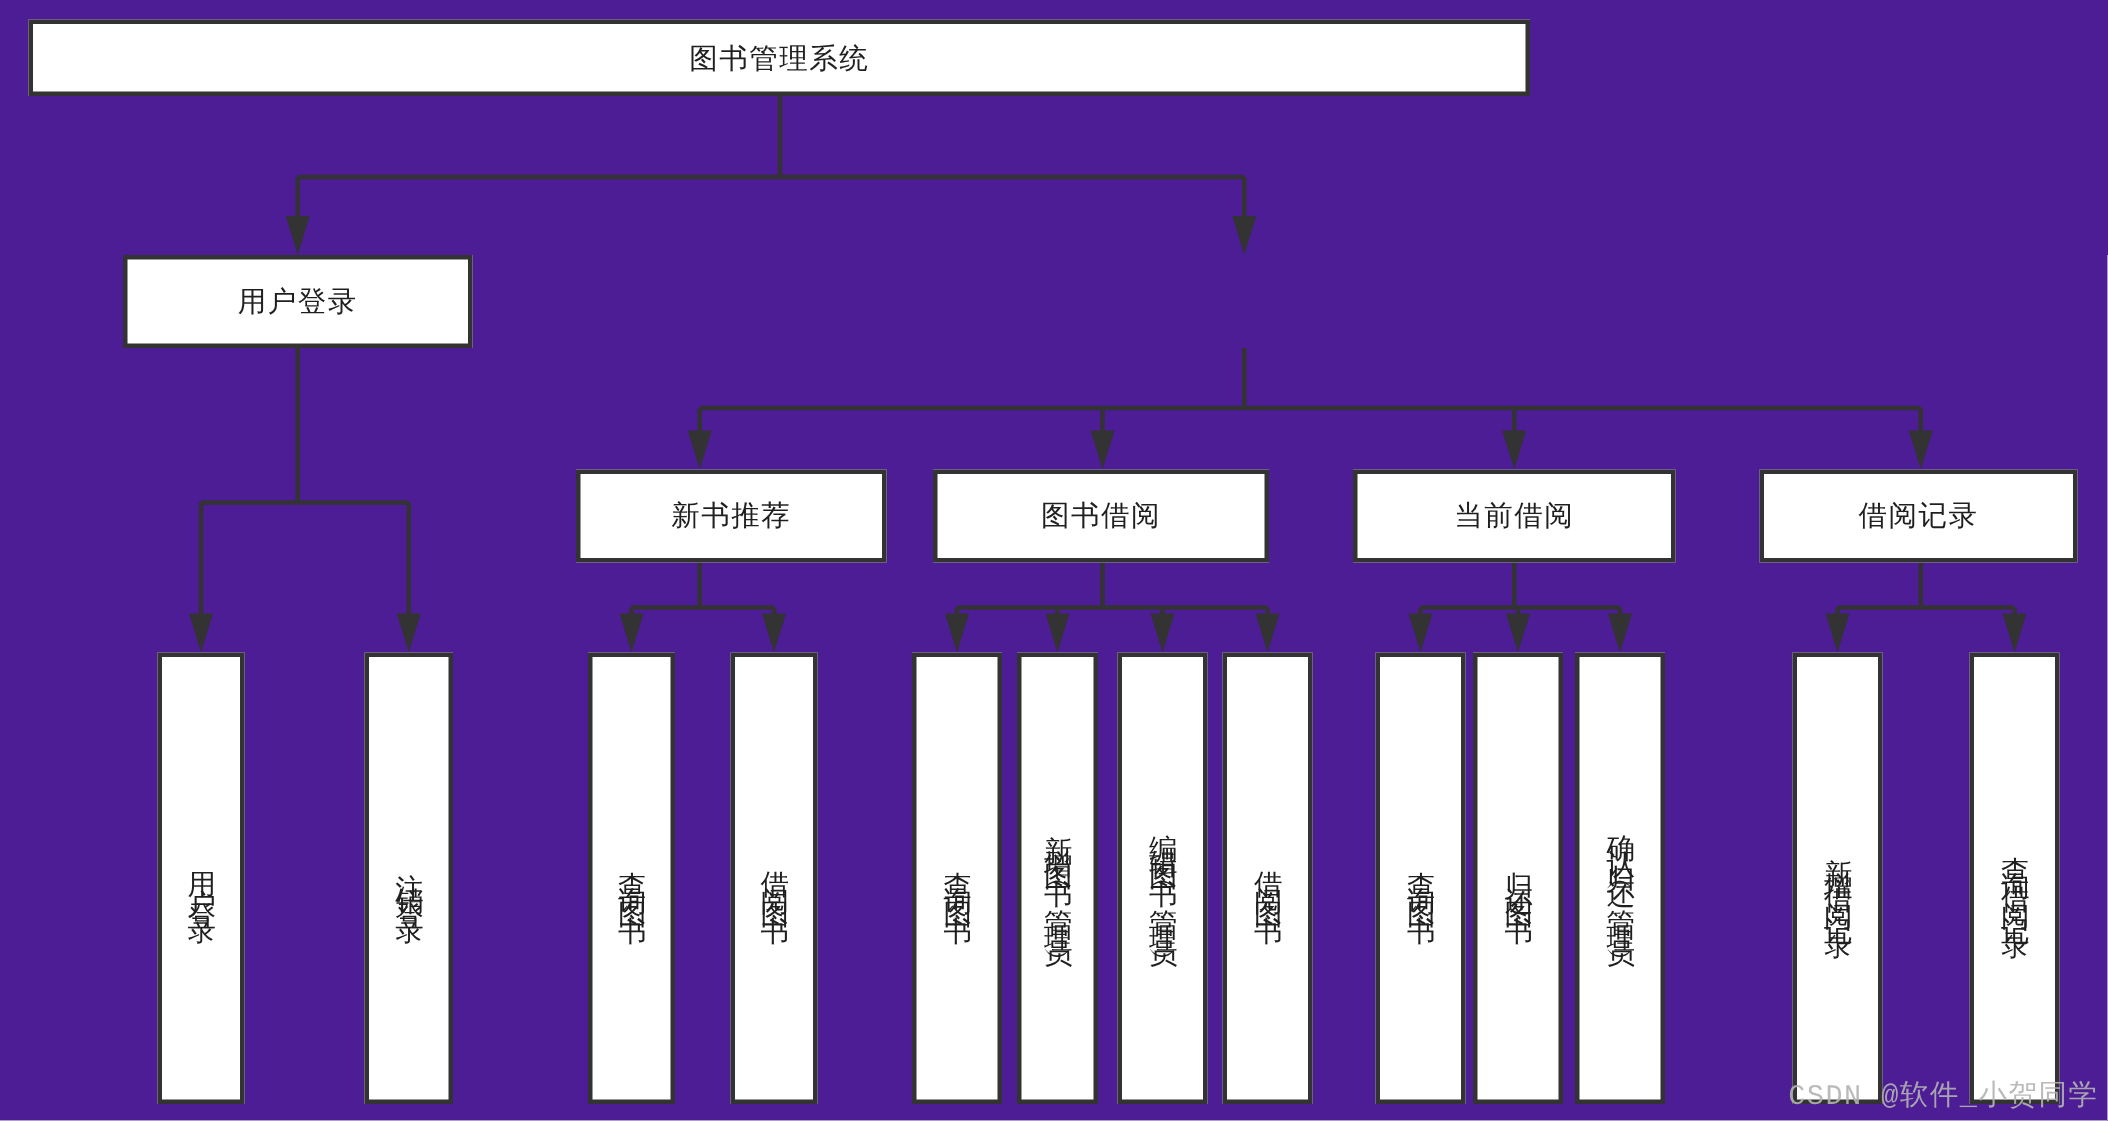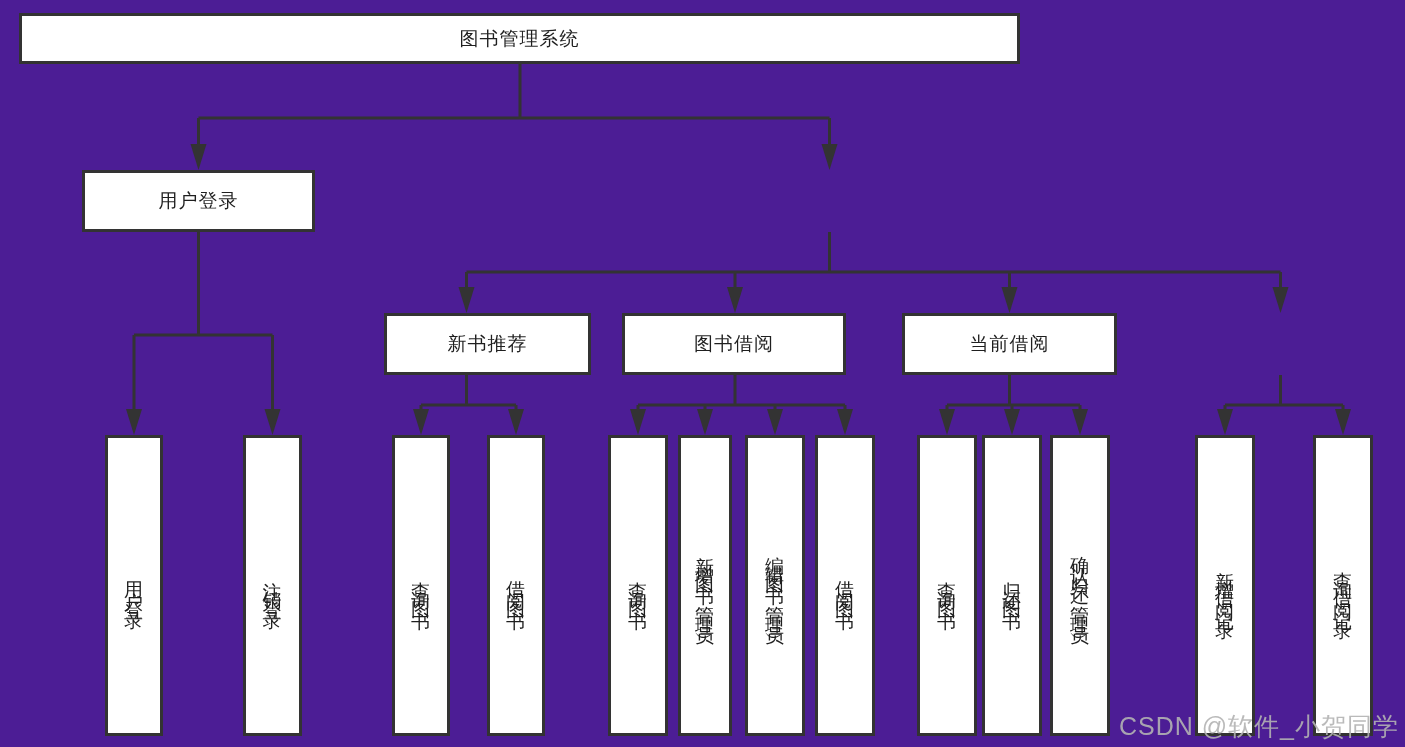--- a/index.html
+++ b/index.html
@@ -13,22 +13,22 @@
     border:3px solid #333333; background:#ffffff;
     display:flex; align-items:center; justify-content:center;
     font-size:19px; color:#1f1f1f; letter-spacing:1px;
   }
   .vtext {
     writing-mode:vertical-rl; text-orientation:mixed;
     letter-spacing:10px; line-height:1;
   }
   .watermark {
     position:absolute; right:6px; bottom:4px; z-index:3;
-    font-size:25px; color:rgba(178,178,178,0.9); letter-spacing:1px;
-    font-family:Liberation Sans, sans-serif;
+    font-size:19px; color:rgba(178,178,178,0.9); letter-spacing:1px;
+    font-family:Liberation Mono, monospace;
   }
 </style>
 </head>
 <body>
 
 <div class="stage">
 
   <svg class="connector-layer" width="1405" height="747" viewBox="0 0 1405 747">
     <g stroke="#333333" stroke-width="3" fill="none">
 
@@ -72,20 +72,21 @@
     </g>
   </svg>
 
   <div class="node" style="left:19px;top:13px;width:1001px;height:51px">图书管理系统</div>
 
   <div class="node" style="left:82px;top:170px;width:233px;height:62px">用户登录</div>
 
   <div class="node" style="left:384px;top:313px;width:207px;height:62px">新书推荐</div>
   <div class="node" style="left:622px;top:313px;width:224px;height:62px">图书借阅</div>
   <div class="node" style="left:902px;top:313px;width:215px;height:62px">当前借阅</div>
+  <div class="node" style="left:1173px;top:313px;width:212px;height:62px">借阅记录</div>
 
   <div class="node" style="left:105px;top:435px;width:58px;height:301px">
     <span class="vtext">用户登录</span>
   </div>
   <div class="node" style="left:243px;top:435px;width:59px;height:301px">
     <span class="vtext">注销登录</span>
   </div>
 
   <div class="node" style="left:392px;top:435px;width:58px;height:301px">
     <span class="vtext">查询图书</span>

